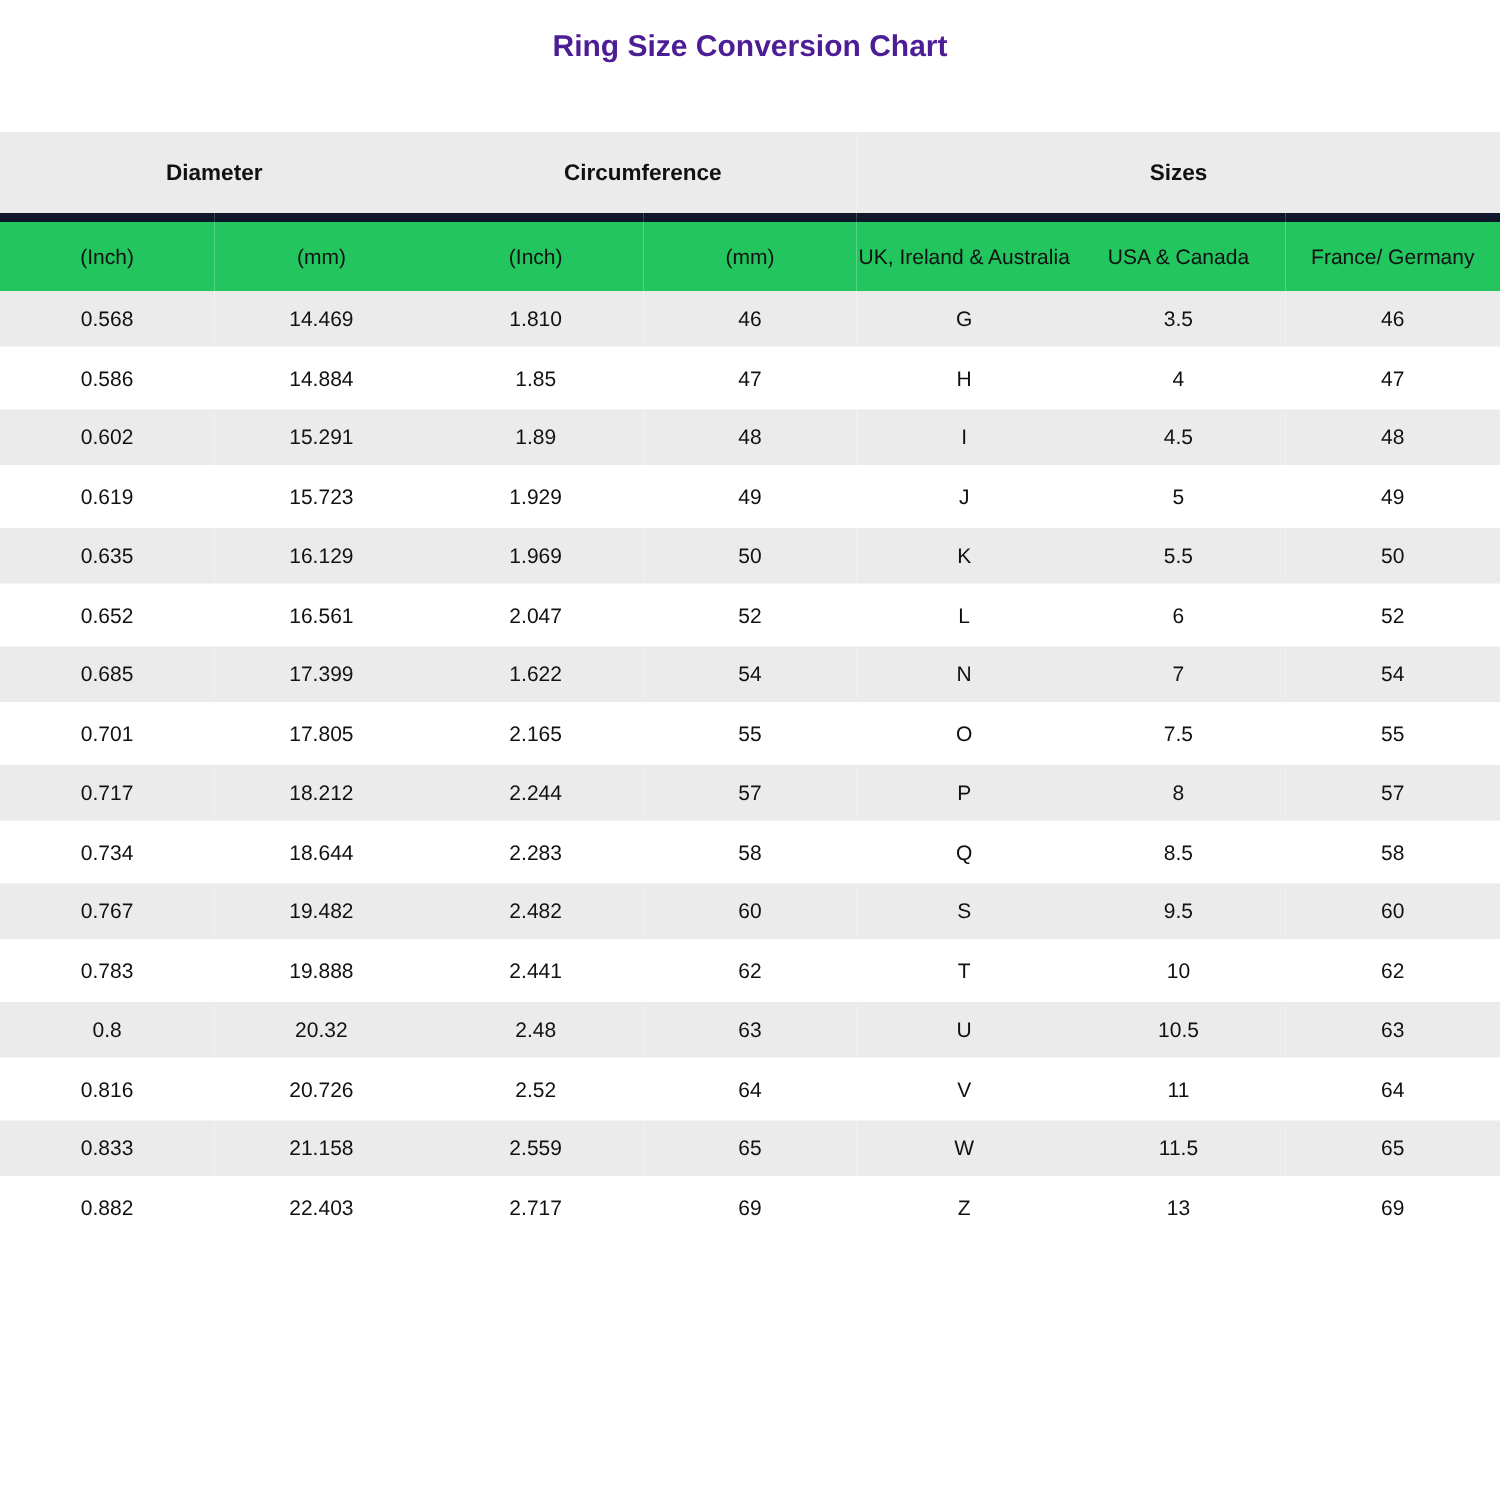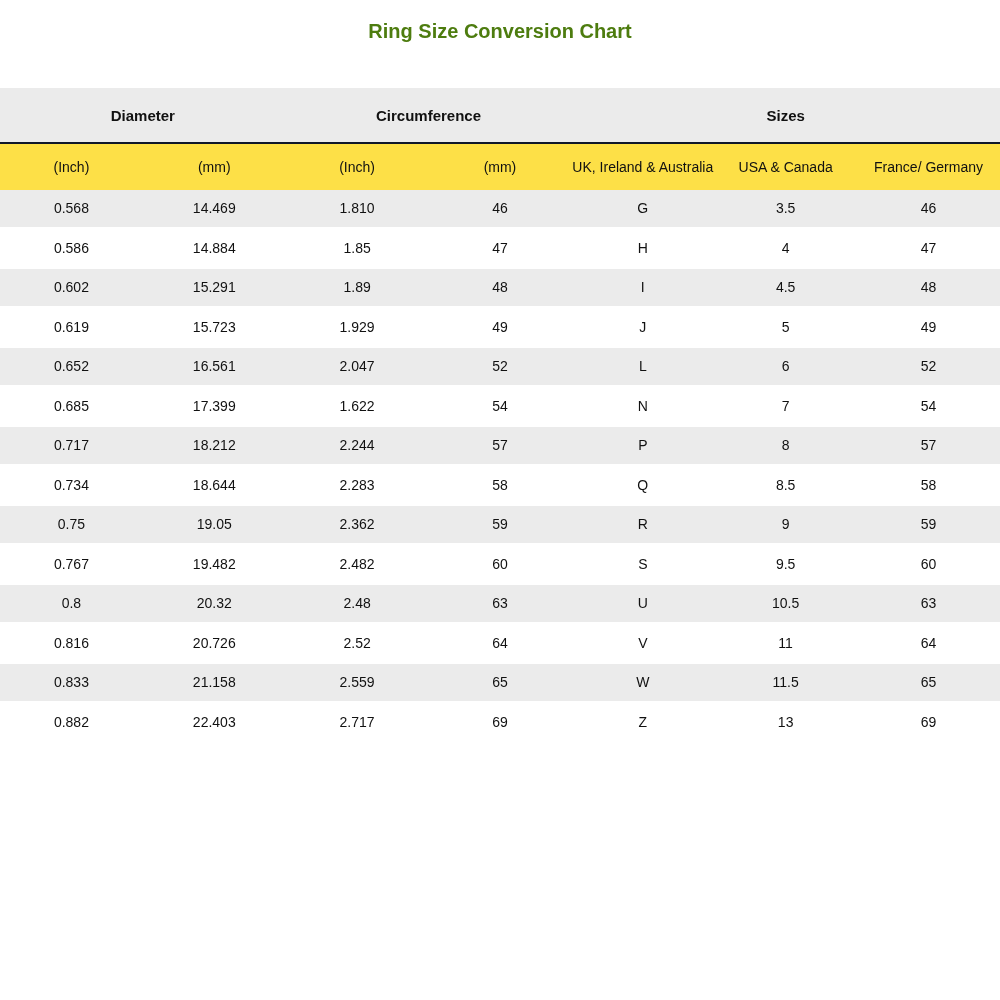--- a/index.html
+++ b/index.html
@@ -15,44 +15,44 @@
     background: #ffffff;
   }
   .title {
     margin: 0;
     padding-top: 19px;
     height: 25px;
     line-height: 25px;
     text-align: center;
     font-size: 20px;
     font-weight: bold;
-    color: #4d7c0f;
+    color: #4c1d95;
     margin-bottom: 44px;
   }
   table.ring-table {
     width: 100%;
     border-collapse: collapse;
     table-layout: fixed;
   }
   table.ring-table th,
   table.ring-table td {
     padding: 0;
     text-align: center;
     vertical-align: middle;
     font-weight: normal;
   }
   tr.group-row th {
     background: #ebebeb;
     height: 54px;
     font-size: 15px;
     font-weight: bold;
-    border-bottom: 2px solid #0f172a;
+    border-bottom: 6px solid #0f172a;
   }
   tr.sub-row th {
-    background: #fde047;
+    background: #22c55e;
     height: 46px;
     font-size: 14px;
     line-height: 17px;
   }
   tbody td {
     height: 36.5px;
     font-size: 14px;
     border-bottom: 3px solid #ffffff;
   }
   tbody tr:nth-child(odd) {
@@ -125,74 +125,92 @@
         <tr>
           <td>0.619</td>
           <td>15.723</td>
           <td>1.929</td>
           <td>49</td>
           <td>J</td>
           <td>5</td>
           <td>49</td>
         </tr>
         <tr>
+          <td>0.635</td>
+          <td>16.129</td>
+          <td>1.969</td>
+          <td>50</td>
+          <td>K</td>
+          <td>5.5</td>
+          <td>50</td>
+        </tr>
+        <tr>
           <td>0.652</td>
           <td>16.561</td>
           <td>2.047</td>
           <td>52</td>
           <td>L</td>
           <td>6</td>
           <td>52</td>
         </tr>
         <tr>
           <td>0.685</td>
           <td>17.399</td>
           <td>1.622</td>
           <td>54</td>
           <td>N</td>
           <td>7</td>
           <td>54</td>
         </tr>
         <tr>
+          <td>0.701</td>
+          <td>17.805</td>
+          <td>2.165</td>
+          <td>55</td>
+          <td>O</td>
+          <td>7.5</td>
+          <td>55</td>
+        </tr>
+        <tr>
           <td>0.717</td>
           <td>18.212</td>
           <td>2.244</td>
           <td>57</td>
           <td>P</td>
           <td>8</td>
           <td>57</td>
         </tr>
         <tr>
           <td>0.734</td>
           <td>18.644</td>
           <td>2.283</td>
           <td>58</td>
           <td>Q</td>
           <td>8.5</td>
           <td>58</td>
         </tr>
         <tr>
-          <td>0.75</td>
-          <td>19.05</td>
-          <td>2.362</td>
-          <td>59</td>
-          <td>R</td>
-          <td>9</td>
-          <td>59</td>
-        </tr>
-        <tr>
           <td>0.767</td>
           <td>19.482</td>
           <td>2.482</td>
           <td>60</td>
           <td>S</td>
           <td>9.5</td>
           <td>60</td>
         </tr>
         <tr>
+          <td>0.783</td>
+          <td>19.888</td>
+          <td>2.441</td>
+          <td>62</td>
+          <td>T</td>
+          <td>10</td>
+          <td>62</td>
+        </tr>
+        <tr>
           <td>0.8</td>
           <td>20.32</td>
           <td>2.48</td>
           <td>63</td>
           <td>U</td>
           <td>10.5</td>
           <td>63</td>
         </tr>
         <tr>
           <td>0.816</td>

